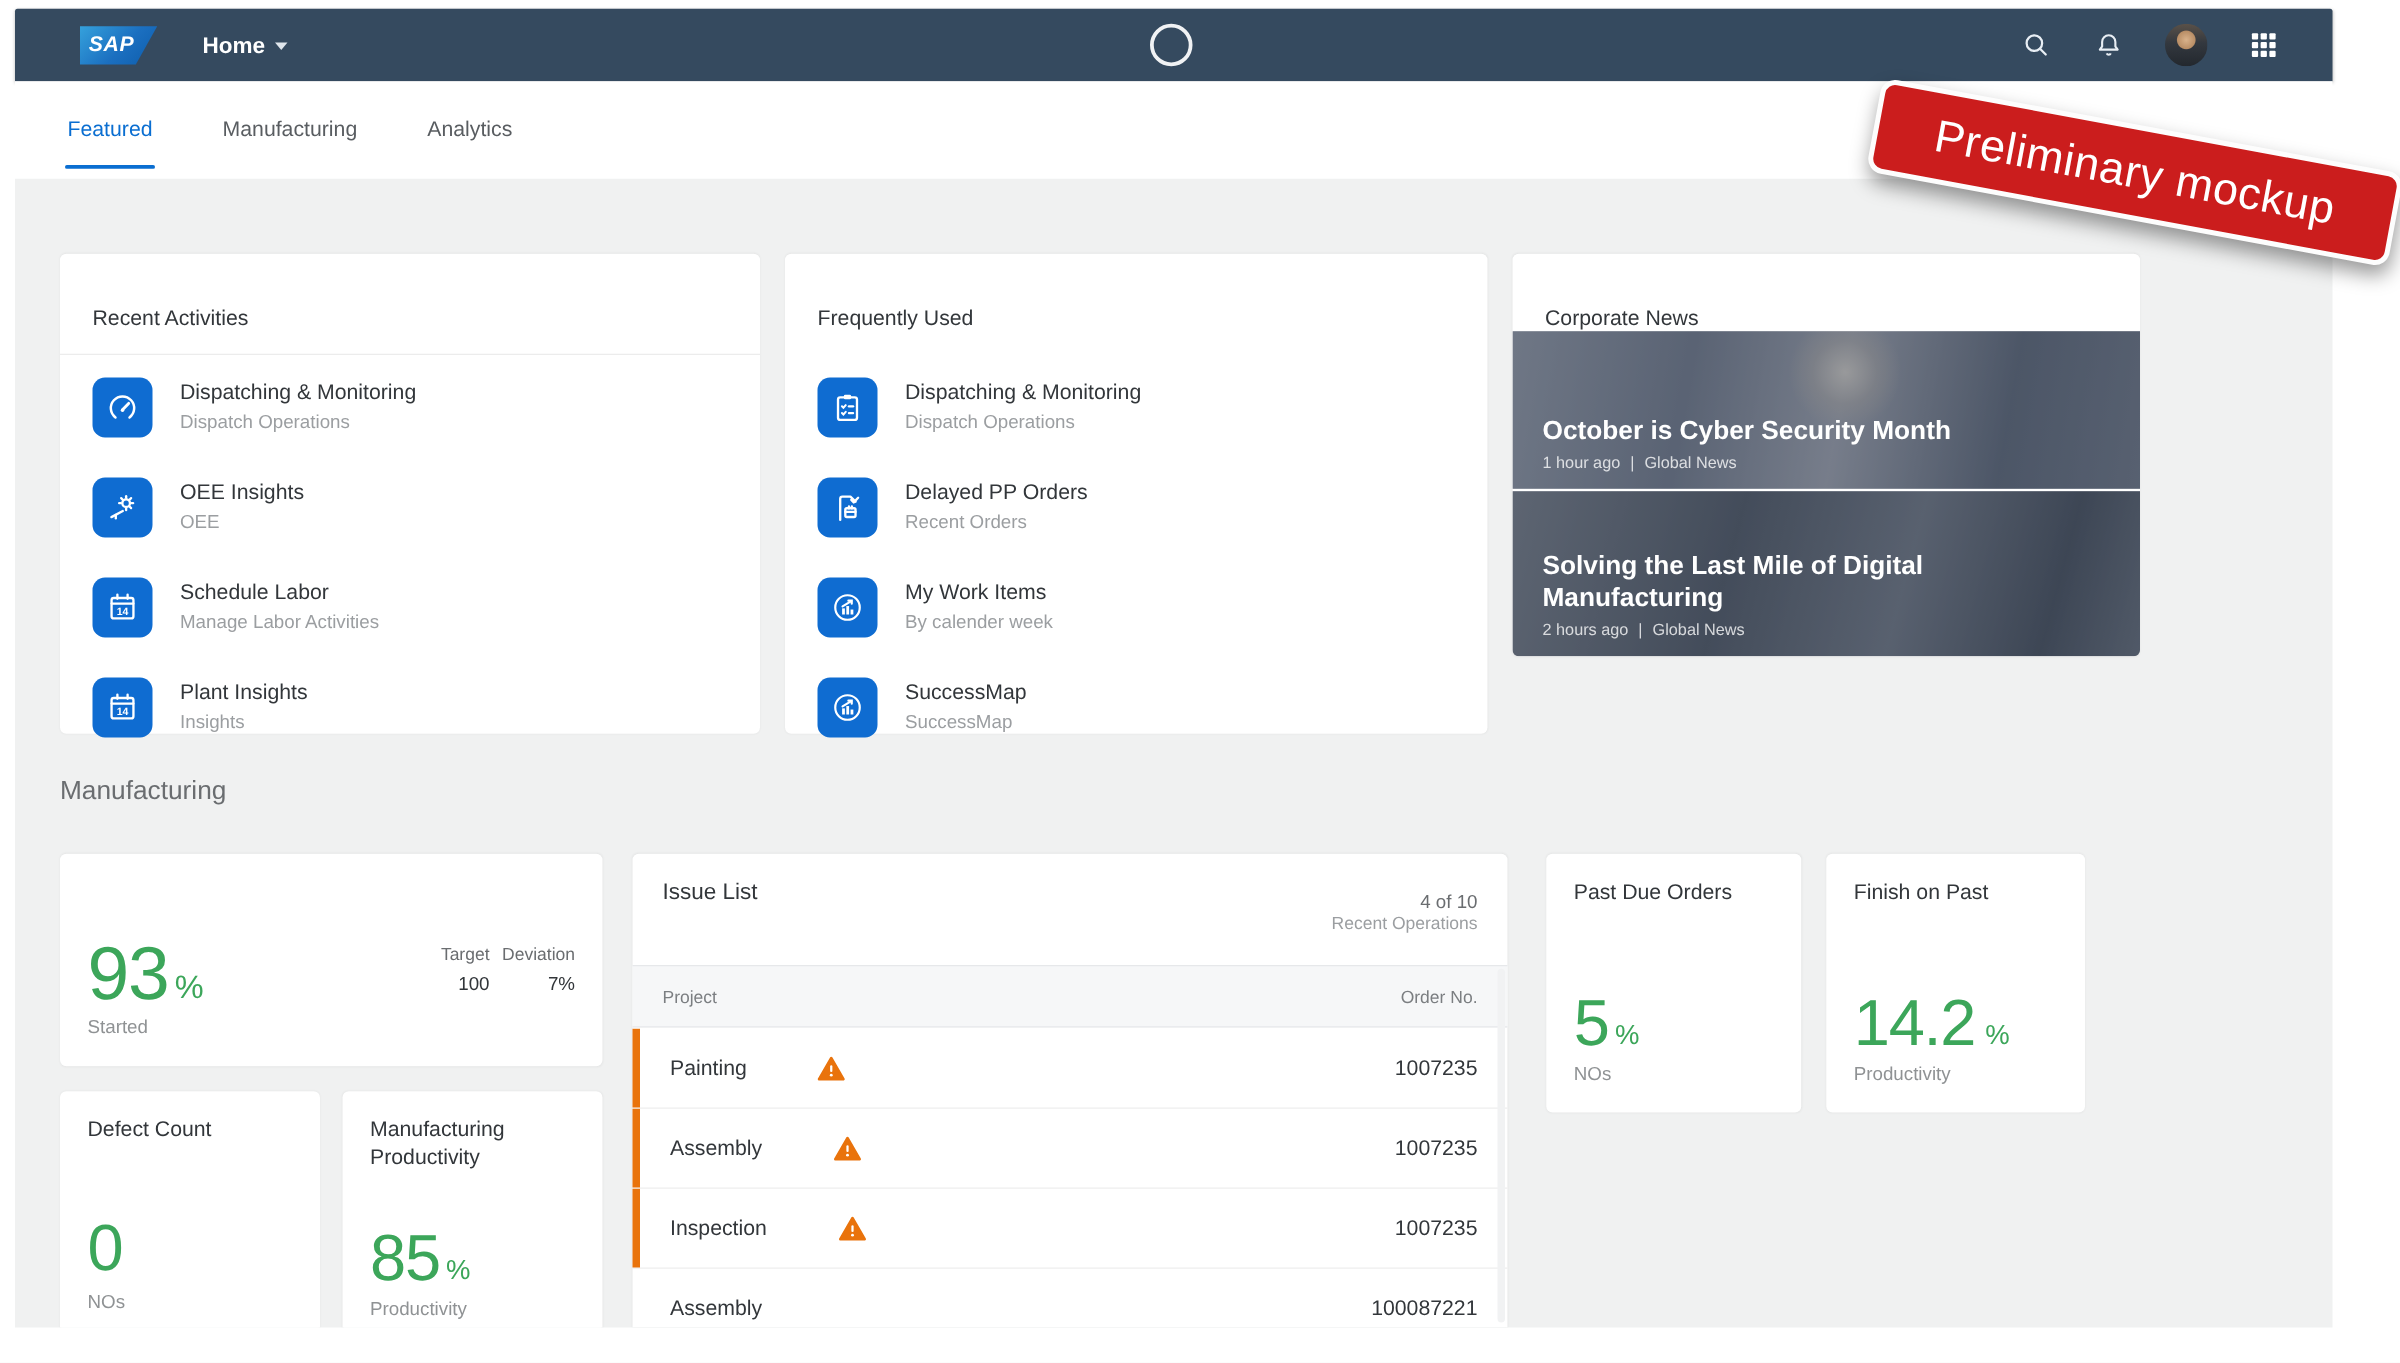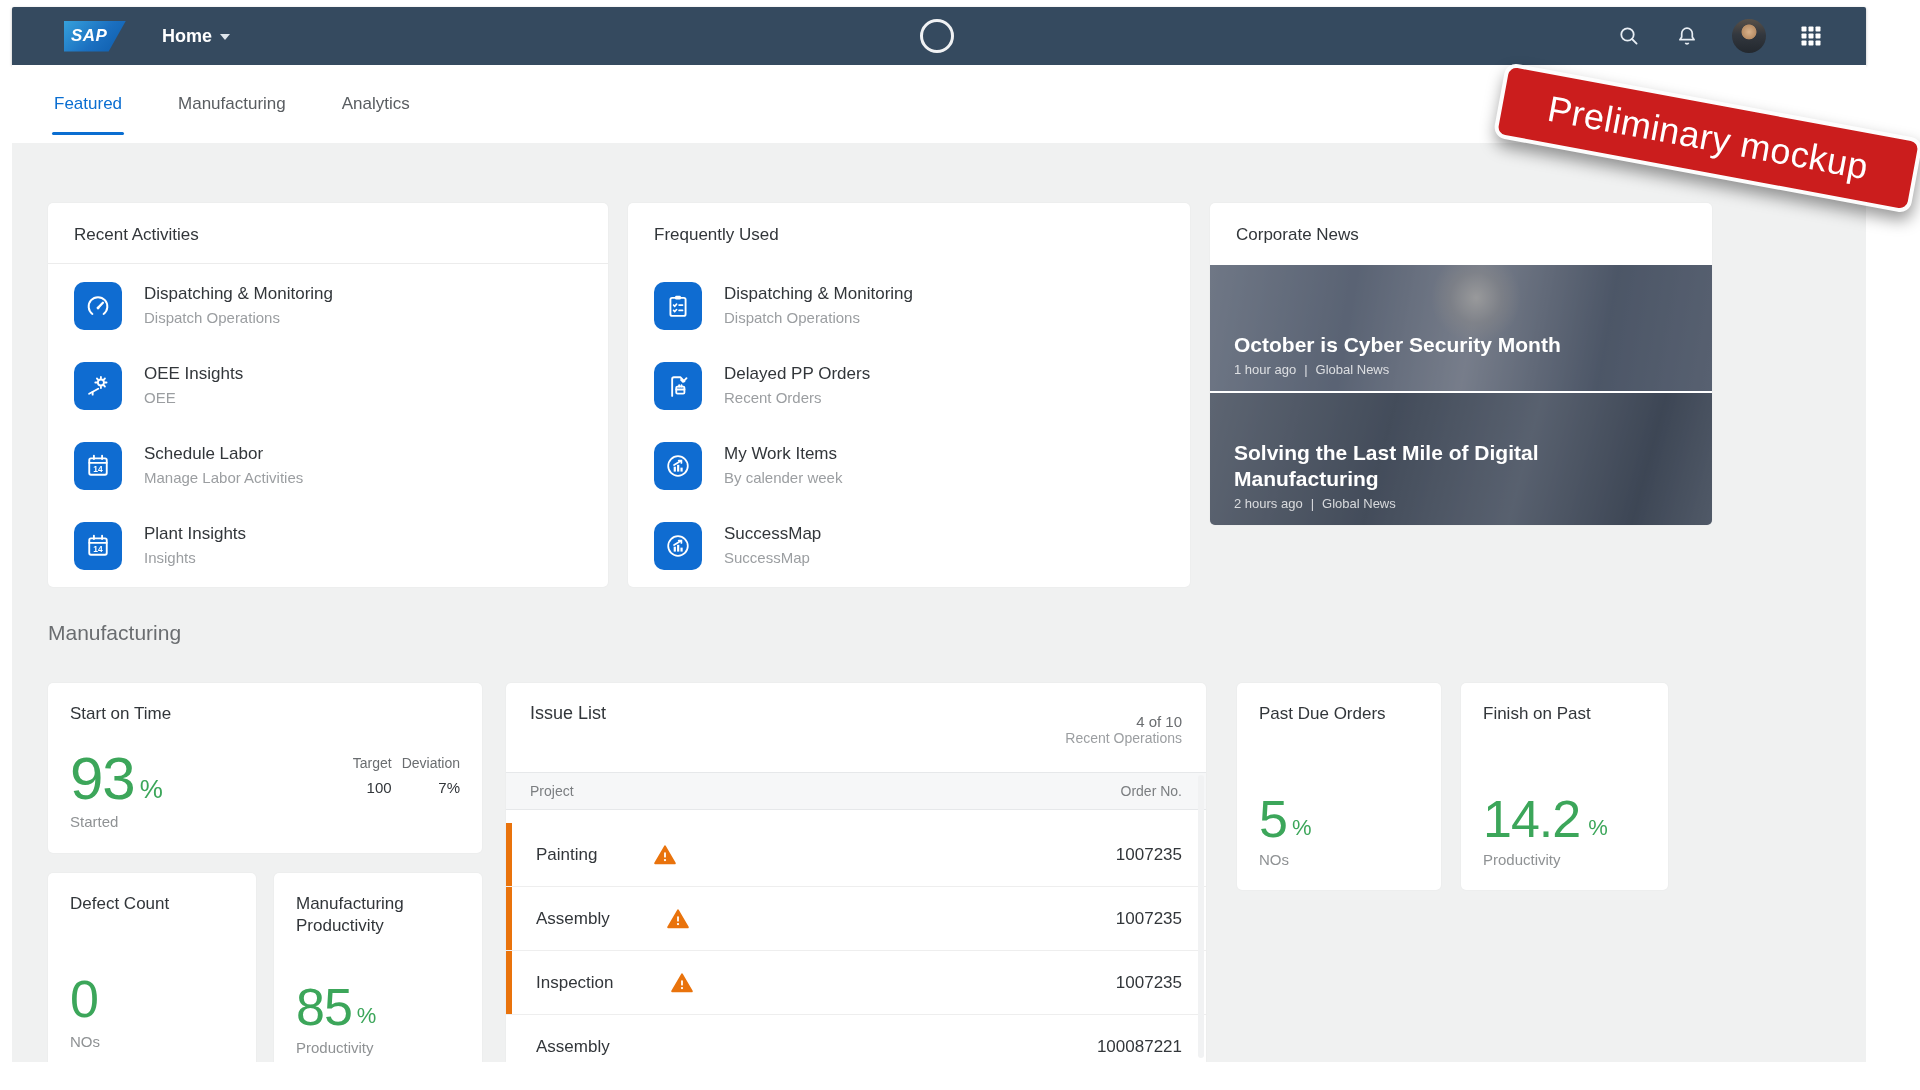--- a/index.html
+++ b/index.html
@@ -31,21 +31,21 @@
   .tab { font-size:17px; color:#595d61; cursor:pointer; position:relative; padding:26px 2px; }
   .tab.active { color:#0a6ed1; }
   .tab.active::after { content:""; position:absolute; left:0; right:0; bottom:5px; height:3px;
                        background:#0a6ed1; border-radius:2px; }
 
   
   .content { position:absolute; left:0; top:136px; width:100%; height:919px; background:#f0f1f1; overflow:hidden; }
   .card { position:absolute; background:#fff; border-radius:5px; box-shadow:0 0 2px rgba(0,0,0,.06); }
 
   
-  .card-head { padding:22px 26px 18px 26px; font-size:17px; color:#32363a; }
+  .card-head { padding:22px 26px 18px 26px; font-size:17px; color:#32363a;margin-top:20px; }
   .head-divider { height:1px; background:#ececec; margin:0 0 4px 0; }
   .tile-list { padding:14px 26px 0 26px; }
   .tile-item { display:flex; align-items:flex-start; gap:22px; margin-bottom:32px; cursor:pointer; }
   .tile-icon { flex:0 0 48px; width:48px; height:48px; border-radius:10px; background:#0f6cd1;
                display:flex; align-items:center; justify-content:center; }
   .tile-texts { padding-top:2px; }
   .tile-title { font-size:17px; color:#32363a; margin-bottom:5px; }
   .tile-sub { font-size:15px; color:#9b9ea1; }
 
   
@@ -72,21 +72,21 @@
   .kpi-caption { position:absolute; left:22px; font-size:15px; color:#8f9294; }
   .kpi-aux { position:absolute; right:22px; top:72px; display:flex; gap:10px; text-align:right; }
   .aux-label { font-size:14px; color:#6a6d70; margin-bottom:8px; }
   .aux-value { font-size:15px; color:#32363a;text-align:right; }
 
   
   .issue-head { position:relative; padding:20px 24px 0 24px; }
   .issue-title { font-size:18px; color:#32363a; margin-bottom:6px; }
   .issue-sub { font-size:14px; color:#9b9ea1;text-align:right; }
   .issue-counter { position:absolute; right:24px; top:30px; font-size:15px; color:#6a6d70; }
-  .issue-cols { position:absolute; left:0; top:89px; width:100%; height:38px; background:#f6f7f8;
+  .issue-cols { position:absolute; left:0; top:89px; width:100%; height:50px; background:#f6f7f8;
                 border-top:1px solid #e6e8ea; border-bottom:1px solid #e6e8ea;
                 display:flex; align-items:center; justify-content:space-between; padding:0 24px;
                 font-size:14px; color:#7b7e81; }
   .issue-rows { position:absolute; left:0; top:140px; width:100%; }
   .issue-row { position:relative; height:64px; display:flex; align-items:center; justify-content:space-between;
                padding:0 24px 0 30px; border-bottom:1px solid #eeeeee; cursor:pointer; }
   .issue-row.warn::before { content:""; position:absolute; left:0; top:0; bottom:0; width:6px; background:#e9730c; }
   .issue-proj-wrap { display:flex; align-items:center; gap:56px; }
   .issue-proj { font-size:17px; color:#32363a; }
   .issue-order { font-size:17px; color:#32363a; }
@@ -311,21 +311,20 @@
           <span>2 hours ago</span>
           <span>|</span>
           <span>Global News</span>
         </div>
       </div>
     </section>
 
     <h2 class="section-title" style="font-weight:400;">Manufacturing</h2>
 
     <section class="card" style="left:36px; top:540px; width:434px; height:170px;">
-      <div class="kpi-title">Start on Time</div>
       <div class="kpi-value-row" style="top:66px;">
         <span class="kpi-number">93</span>
         <span class="kpi-unit">%</span>
       </div>
       <div class="kpi-caption" style="top:130px;">Started</div>
       <div class="kpi-aux">
         <div>
           <div class="aux-label">Target</div>
           <div class="aux-value">100</div>
         </div>

